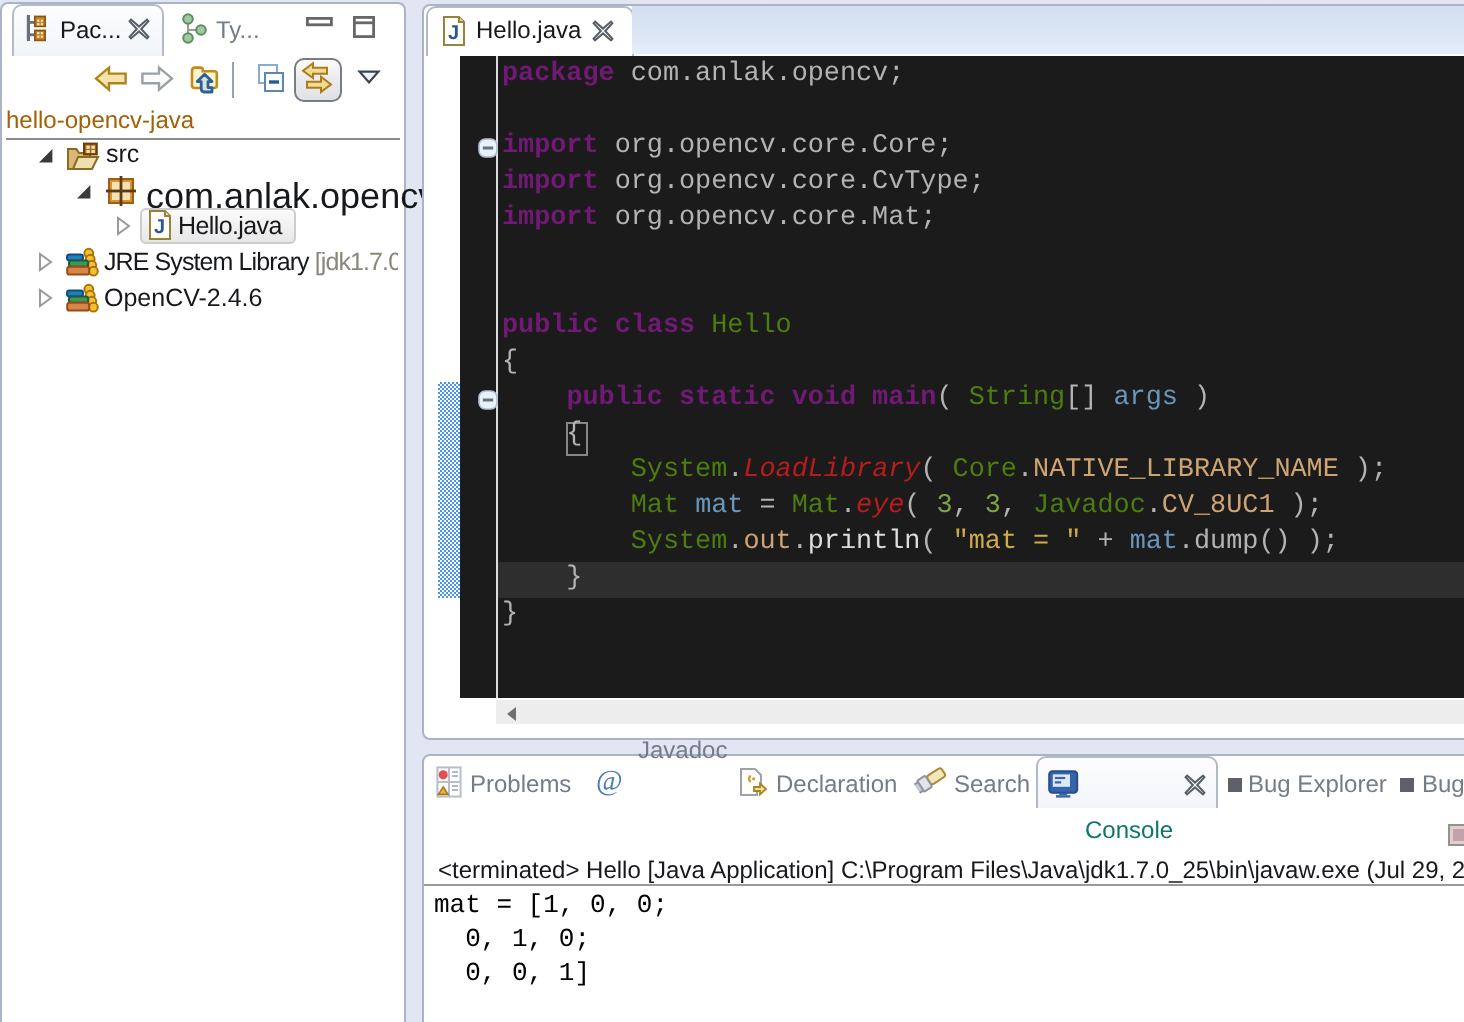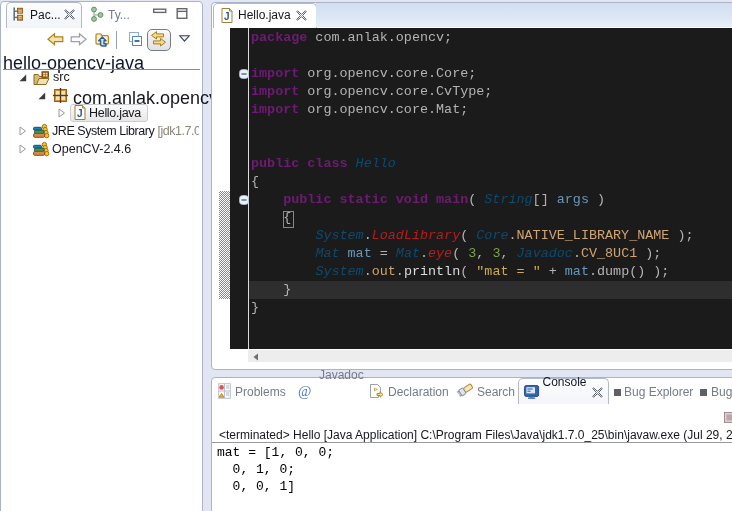--- a/index.html
+++ b/index.html
@@ -7,21 +7,21 @@
  font-family:"Liberation Sans",sans-serif;}
 .panel{position:absolute;background:#fff;border:1px solid #aab3c8;border-radius:4px;}
 .abs{position:absolute;}
 .tab{position:absolute;background:#fff;border:1px solid #b2bac8;border-bottom:none;
  border-radius:5px 5px 0 0;}
 .graytxt{color:#747c8a;}
 svg{position:absolute;overflow:visible;}
 .ln{position:absolute;left:251px;white-space:pre;font-family:"Liberation Mono",monospace;
  font-size:13.42px;line-height:18px;color:#b3b3b3;}
 .kw{color:#701a75;font-weight:bold;text-align:center;}
-.cls{color:#0c4a6e;font-style:italic;}
+.cls{color:#4d7c0f;}
 .vr{color:#6897bb;}
 .num{color:#7ca343;}
 .str{color:#ceaa4a;}
 .fld{color:#cfa473;}
 .mi{color:#b91c1c;font-style:italic;}
 .me{color:#dcdcdc;}
 .cons{position:absolute;white-space:pre;font-family:"Liberation Mono",monospace;
  font-size:13px;line-height:17px;color:#000;}
 </style>
 </head>
@@ -84,21 +84,21 @@
 </svg>
 <div class="abs" style="left:147px;top:29px;width:22px;height:20px;border:1.5px solid #787d84;border-radius:5px;background:linear-gradient(#fbfbfb,#ececee 45%,#dfe2e7);"></div>
 <svg class="abs" style="left:150px;top:31px;" width="17" height="16" viewBox="0 0 17 16">
   <path d="M6.5 0.6 L1.5 4.4 L6.5 8 L6.5 5.9 L13.5 5.9 L13.5 2.9 L6.5 2.9 Z" fill="#f3d994" stroke="#a97e17"></path>
   <path d="M10.5 7.4 L15.5 11.2 L10.5 15 L10.5 12.9 L3.5 12.9 L3.5 9.9 L10.5 9.9 Z" fill="#f3d994" stroke="#a97e17"></path>
 </svg>
 <svg class="abs" style="left:179px;top:35px;" width="11" height="7" viewBox="0 0 11 7">
   <path d="M0.8 0.8 L10.2 0.8 L5.5 6.2 Z" fill="#eef1f5" stroke="#3a4350" stroke-width="1.1"></path>
 </svg>
 
-<div class="abs" style="left:3px;top:53px;font-size:18px;color:#0f172a;">hello-opencv-java</div>
+<div class="abs" style="left:3px;top:53px;font-size:12px;color:#a16207;">hello-opencv-java</div>
 <div class="abs" style="left:3px;top:69px;width:197px;height:1px;background:#8b8b8b;"></div>
 
 <svg class="abs" style="left:19px;top:74px;" width="8" height="8" viewBox="0 0 8 8">
   <path d="M7.2 0.5 L7.2 7.2 L0.5 7.2 Z" fill="#3a3a3a"></path>
 </svg>
 <svg class="abs" style="left:33px;top:70.5px;" width="17" height="16" viewBox="0 0 17 16">
   <path d="M1 3.5 L1 13.5 L12 13.5 L12 5.5 L6.5 5.5 L5.2 3.5 Z" fill="#d8b977" stroke="#8d6a1e"></path>
   <path d="M3.5 13.5 L6 7.5 L16 7.5 L13 13.5 Z" fill="#efe0b2" stroke="#8d6a1e"></path>
   <rect x="9" y="0.8" width="6.4" height="5.4" fill="#a86818" stroke="#6b3c0c"></rect>
   <rect x="10.2" y="1.8" width="1.7" height="1.6" fill="#f2e3b5"></rect>
@@ -248,21 +248,21 @@
 <div class="abs graytxt" style="left:477px;top:385px;font-size:12px;">Search</div>
 <div class="tab" style="left:518px;top:378px;width:89px;height:25px;background:linear-gradient(#fdfdfe,#f3f5f9);"></div>
 <svg class="abs" style="left:524px;top:385px;" width="16" height="14" viewBox="0 0 16 14">
   <rect x="0.6" y="0.6" width="14" height="10.8" rx="1.6" fill="#3565a8" stroke="#274c86"></rect>
   <rect x="2.4" y="2.2" width="8.6" height="6.2" fill="#dde9f8"></rect>
   <line x1="3.4" y1="4" x2="8.6" y2="4" stroke="#3565a8" stroke-width="1.1"></line>
   <line x1="3.4" y1="6.2" x2="6.6" y2="6.2" stroke="#3565a8" stroke-width="1.1"></line>
   <rect x="5.6" y="11.4" width="4" height="1.2" fill="#3565a8"></rect>
   <rect x="4" y="12.6" width="7.2" height="1.2" fill="#3565a8"></rect>
 </svg>
-<div class="abs" style="left:542.5px;top:375px;font-size:12px;color:#0f172a;">Console</div>
+<div class="abs" style="left:542.5px;top:408px;font-size:12px;color:#0f766e;">Console</div>
 <svg class="abs" style="left:591.5px;top:386.5px;" width="11" height="11" viewBox="0 0 11 11">
   <path d="M1.5 0.8 L5.5 4.3 L9.5 0.8 L10.2 1.6 L6.6 5.5 L10.2 9.4 L9.5 10.2 L5.5 6.7 L1.5 10.2 L0.8 9.4 L4.4 5.5 L0.8 1.6 Z" fill="#fff" stroke="#565e68" stroke-width="1"></path>
 </svg>
 <div class="abs" style="left:614px;top:388.5px;width:7px;height:7px;background:#5d6167;"></div>
 <div class="abs graytxt" style="left:624px;top:385px;font-size:12px;">Bug Explorer</div>
 <div class="abs" style="left:700px;top:388.5px;width:7px;height:7px;background:#5d6167;"></div>
 <div class="abs graytxt" style="left:711px;top:385px;font-size:12px;">Bug</div>
 
 <div class="abs" style="left:724px;top:412px;width:12px;height:9px;background:#c3a2aa;border:1px solid #939393;box-shadow:inset 0 0 0 1.5px #e3cdcd;"></div>
 

